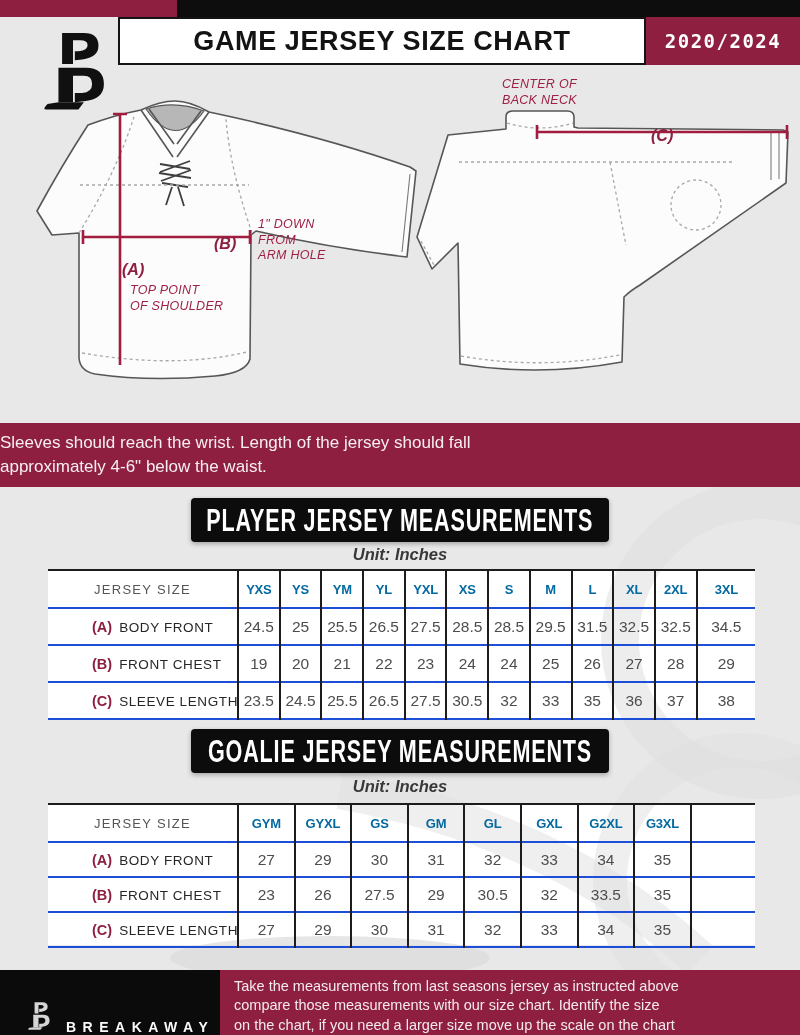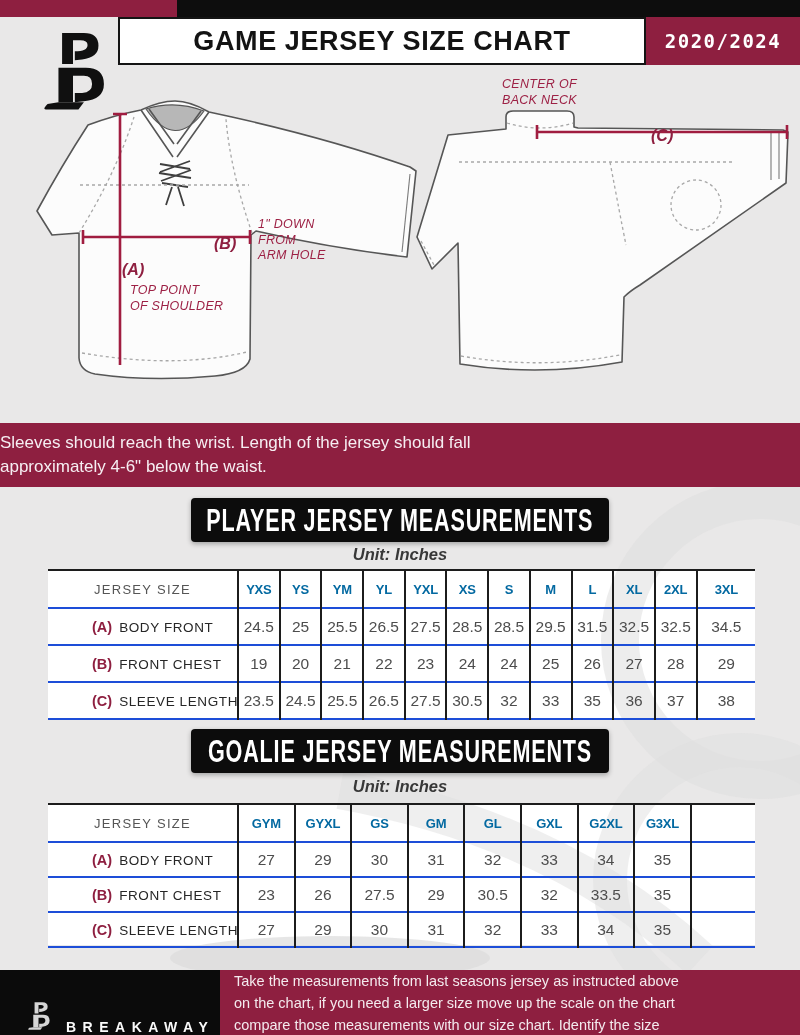--- a/index.html
+++ b/index.html
@@ -68,21 +68,21 @@
   .col-label{width:190px}
   #tblPlayer col.col-size{width:41.7px}
   #tblGoalie col.col-size{width:56.6px}
   col.col-flex{width:auto}
 
   
   .footer{position:absolute;left:0;top:970px;width:800px;height:65px;display:flex;z-index:4}
   .f-black{width:220px;background:#0b0b0b;display:flex;align-items:flex-end;padding-left:22px}
   .f-black svg{width:33px;height:36px;color:#d6d6d6;flex:none}
   .f-brand{color:#fafafa;font-weight:bold;font-size:14px;letter-spacing:6.5px;margin-left:11px;white-space:nowrap}
-  .f-maroon{flex:1;background:#8e1f40;color:#f4eaee;font-size:14.5px;line-height:19.5px;padding:2px 6px 0 14px;display:flex;flex-direction:column;justify-content:space-between}
+  .f-maroon{flex:1;background:#8e1f40;color:#f4eaee;font-size:14.5px;line-height:19.5px;padding:2px 6px 0 14px;display:flex;flex-direction:column;justify-content:flex-end}
 </style>
 </head>
 <body>
 
 <div class="top-strip">
   <div class="strip-maroon"></div>
 </div>
 
 <svg class="logo" viewBox="0 0 100 110" aria-hidden="true">
   <defs>
@@ -330,16 +330,16 @@
 
 <div class="footer">
   <div class="f-black">
     <svg viewBox="0 0 100 110" aria-hidden="true">
         <use href="#bw-logo"></use>
       </svg>
     <span class="f-brand">BREAKAWAY</span>
   </div>
   <div class="f-maroon">
     <div>Take the measurements from last seasons jersey as instructed above</div>
+    <div>compare those measurements  with our size chart. Identify the size</div>
     <div>on the chart, if you need a larger size move up the scale on the chart</div>
-    <div>compare those measurements  with our size chart. Identify the size</div>
   </div>
 </div>
 
 </body></html>

